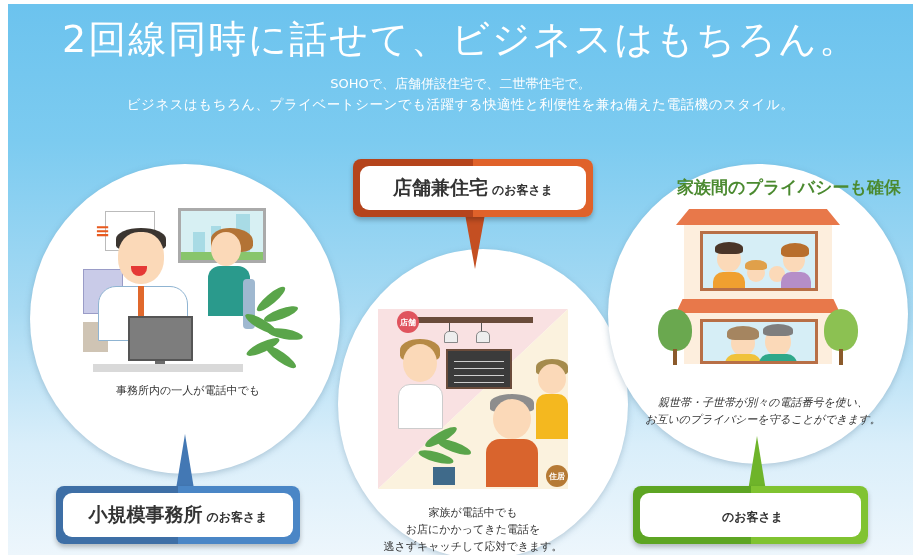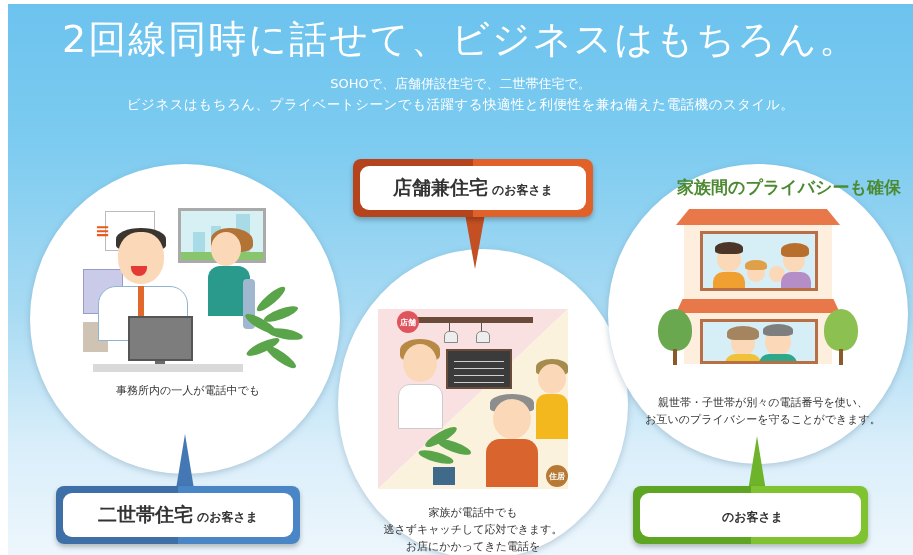--- a/index.html
+++ b/index.html
@@ -37,21 +37,21 @@
   }
   .t1 { left: 40px; top: 172px; width: 280px; color: #21476b; }
   .t2 { left: 345px; top: 275px; width: 260px; color: #8b3a1d; }
   .t3 { left: 631px; top: 172px; width: 300px; color: #4b8a30; }
 
   .desc {
     position: absolute; text-align: center; color: #333333; font-size: 11px; line-height: 17px; white-space: nowrap;
   }
   .d1 { left: 40px; top: 378px; width: 280px; }
   .d2 { left: 350px; top: 500px; width: 230px; }
-  .d3 { left: 610px; top: 390px; width: 290px; }
+  .d3 { left: 610px; top: 390px; width: 290px; font-style: italic; }
 
   
   .callout {
     position: absolute; border-radius: 8px; padding: 7px;
     box-shadow: 0 3px 5px rgba(0,0,0,0.25);
   }
   .callout .inner {
     background: #ffffff; border-radius: 9px; height: 100%; width: 100%;
     display: flex; align-items: center; justify-content: center; white-space: nowrap;
   }
@@ -243,31 +243,31 @@
     <div class="trunk" style="left:15px;top:140px;"></div>
     <div class="tree" style="left:166px;top:100px;background:#8cc152;"></div>
     <div class="trunk" style="left:181px;top:140px;"></div>
   </div>
 
   <div class="desc d1">
     <div>事務所内の一人が電話中でも</div>
   </div>
   <div class="desc d2">
     <div>家族が電話中でも</div>
+    <div>お店にかかってきた電話を</div>
     <div>逃さずキャッチして応対できます。</div>
-    <div>お店にかかってきた電話を</div>
   </div>
   <div class="desc d3">
     <div>親世帯・子世帯が別々の電話番号を使い、</div>
     <div>お互いのプライバシーを守ることができます。</div>
   </div>
 
   <div class="callout cb1">
     <div class="inner">
-      <span class="big">二世帯住宅</span>
+      <span class="big">小規模事務所</span>
       <span class="small">のお客さま</span>
     </div>
   </div>
   <div class="callout cb2">
     <div class="inner">
       <span class="big">店舗兼住宅</span>
       <span class="small">のお客さま</span>
     </div>
   </div>
   <div class="callout cb3">

